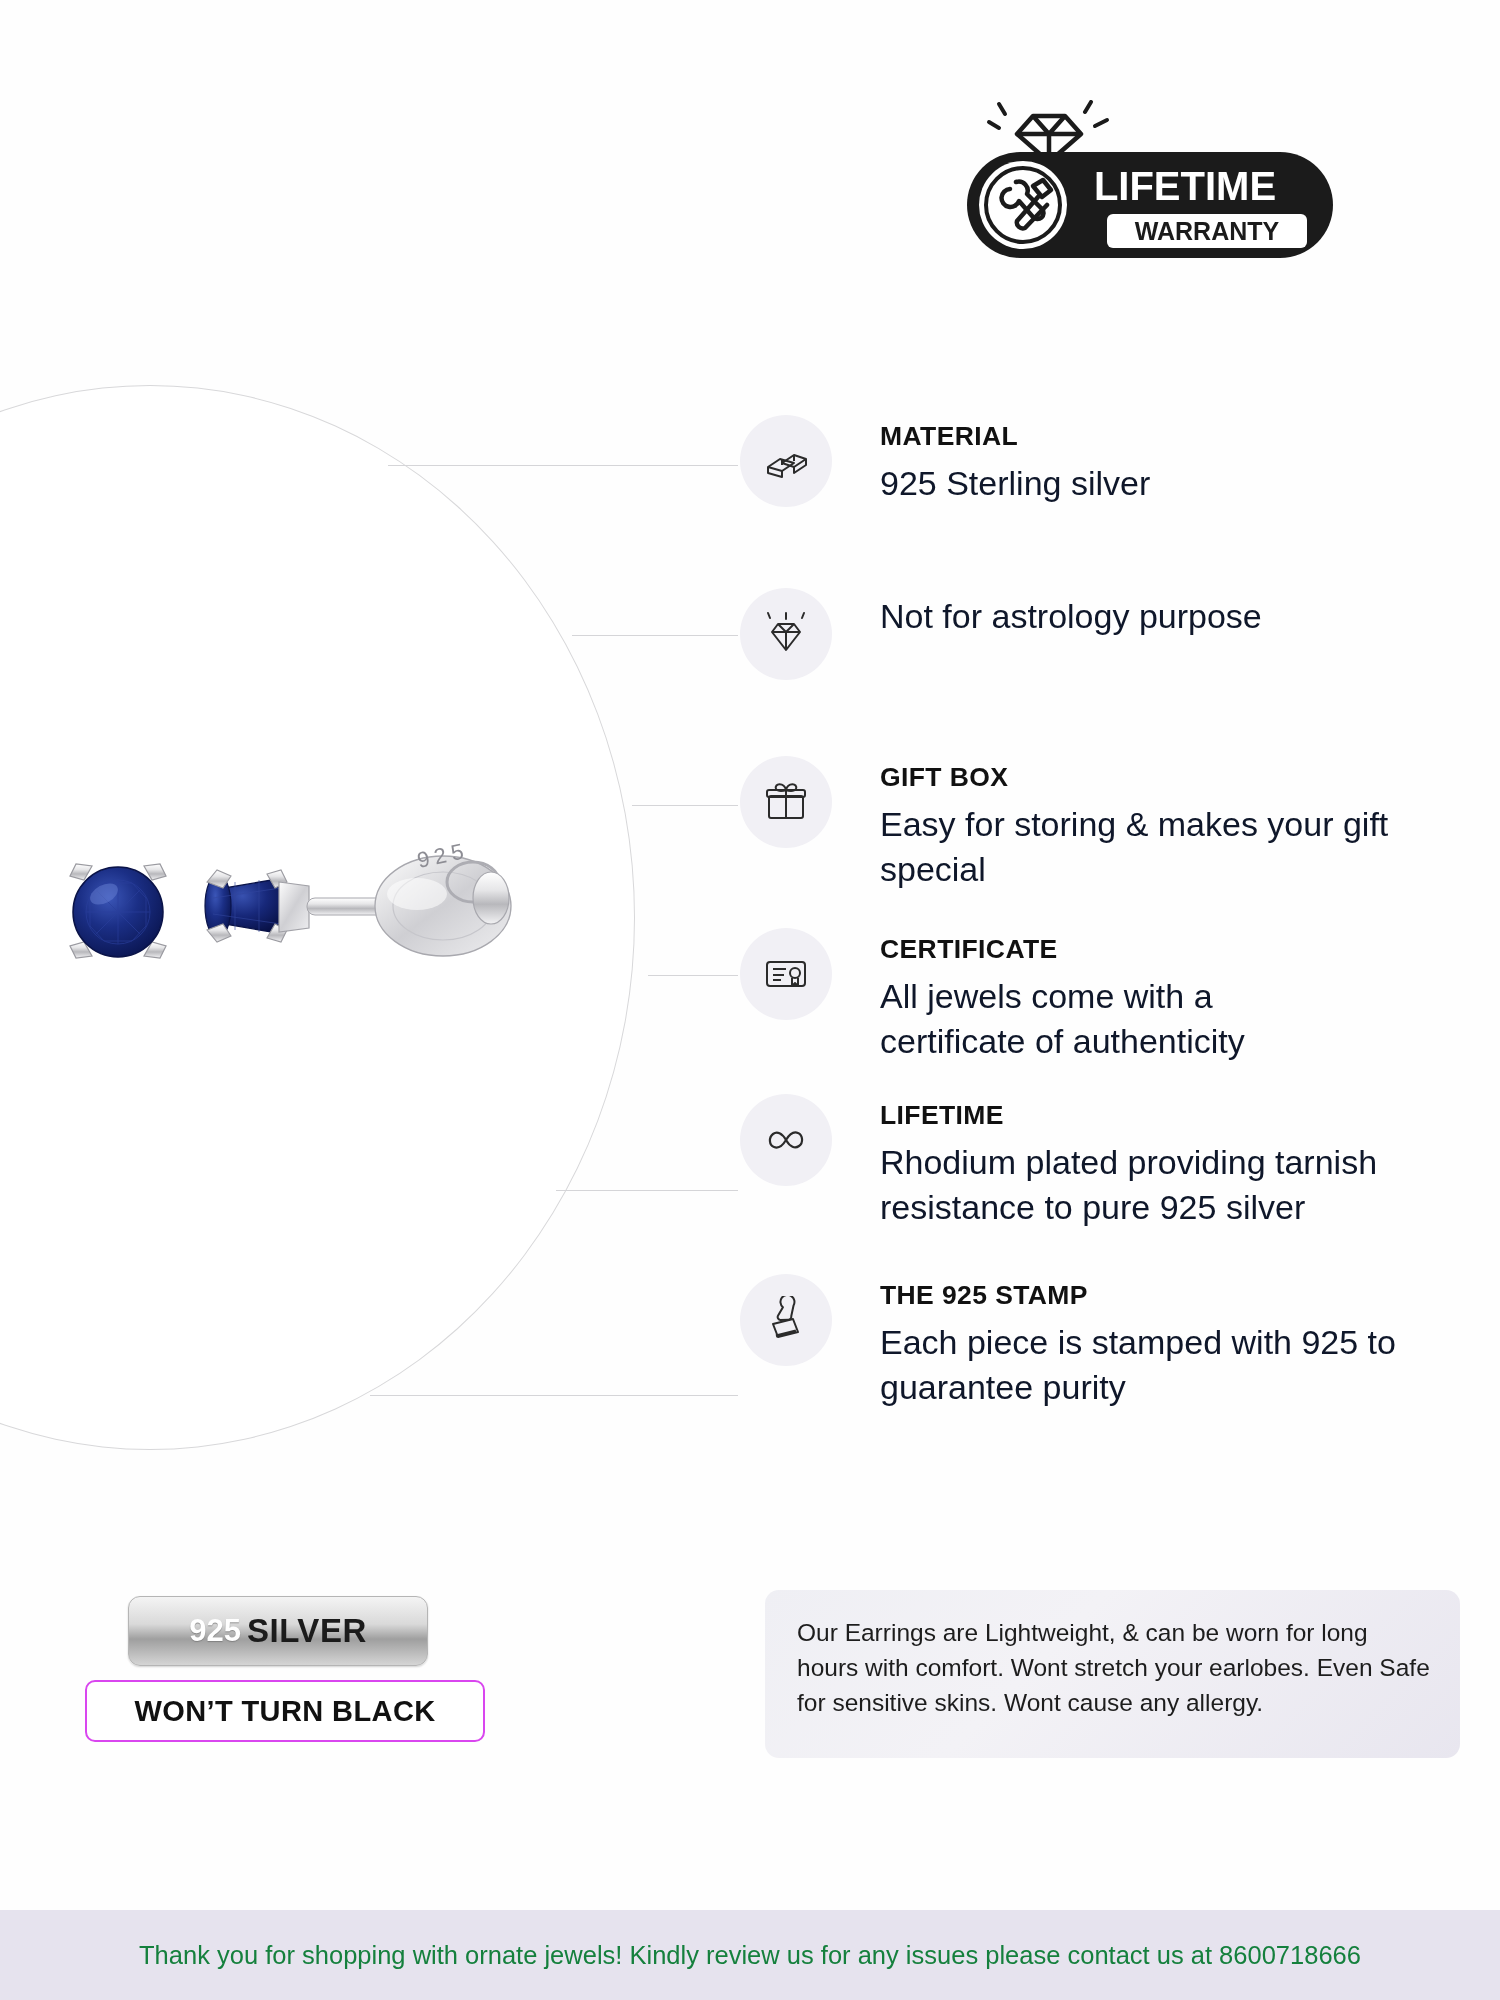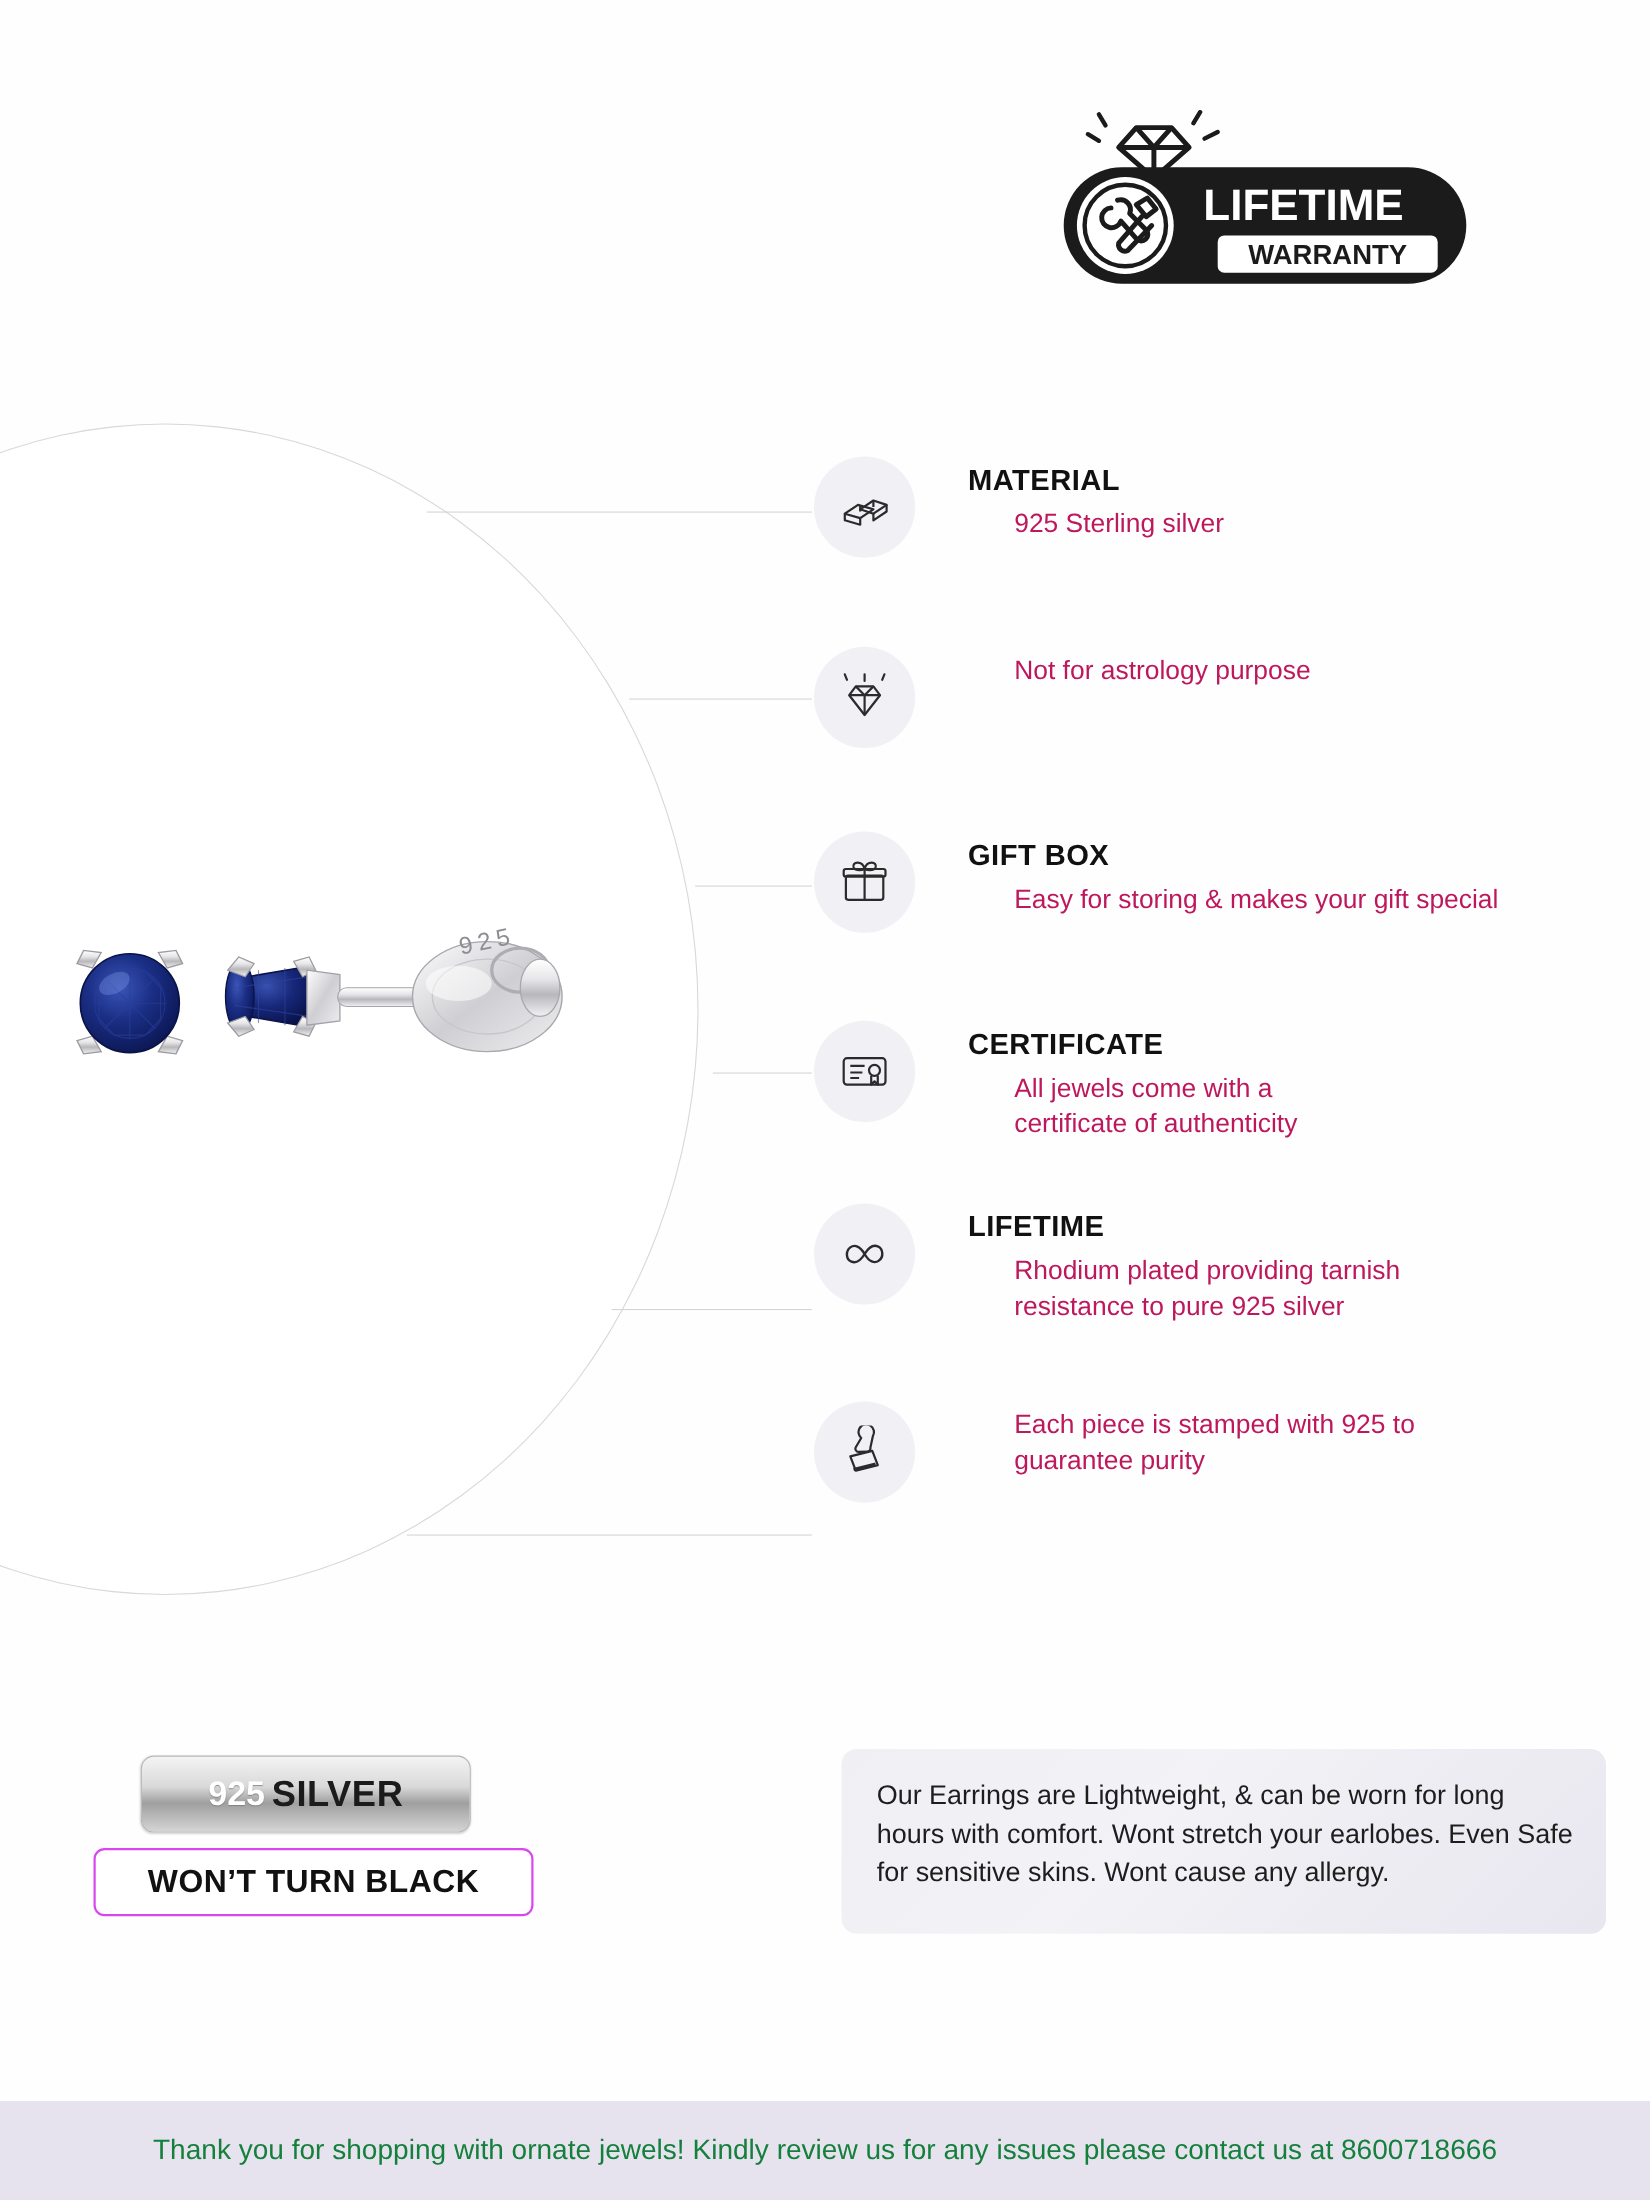--- a/index.html
+++ b/index.html
@@ -62,24 +62,23 @@
   .ftext { position: absolute; left: 140px; top: 6px; width: 600px; }
   .ftitle {
     font-size: 26.5px;
     font-weight: bold;
     letter-spacing: 0.4px;
     color: #111;
     margin-bottom: 9px;
     white-space: nowrap;
   }
   .fdesc {
-    font-size: 24px;
-    color: #be185d;
+    font-size: 34px;
+    color: #0f172a;
     line-height: 1.32;
-    margin-left: 42px;
   }
 
   
   .conn {
     position: absolute;
     border-top: 1.4px solid #d5d5d8;
     height: 0;
   }
 
   
@@ -342,20 +341,21 @@
 
     <div class="feature" style="left:0; top:874px; width:720px; height:140px;">
       <div class="fi-wrap">
         <svg width="48" height="48" viewBox="0 0 48 48" fill="none" stroke="#2b2b2b" stroke-width="2" stroke-linejoin="round">
           <path d="M30 8 a7 7 0 1 0 -10 4 l-3 9 a3 3 0 0 0 3 4 l8 -2 a3 3 0 0 0 2 -4 Z" transform="rotate(12 24 16)"></path>
           <path d="M11 28 L31 23 L36 36 L16 41 Z"></path>
           <path d="M14 40 L34 35" stroke-width="3"></path>
         </svg>
       </div>
       <div class="ftext">
+        <div class="ftitle">THE 925 STAMP</div>
         <div class="fdesc" style="white-space:pre-line;">Each piece is stamped with 925 to
 guarantee purity</div>
       </div>
     </div>
 
   </div>
 
   <div class="silver-badge">
     <span class="num">925</span>
     <span class="word">SILVER</span>

